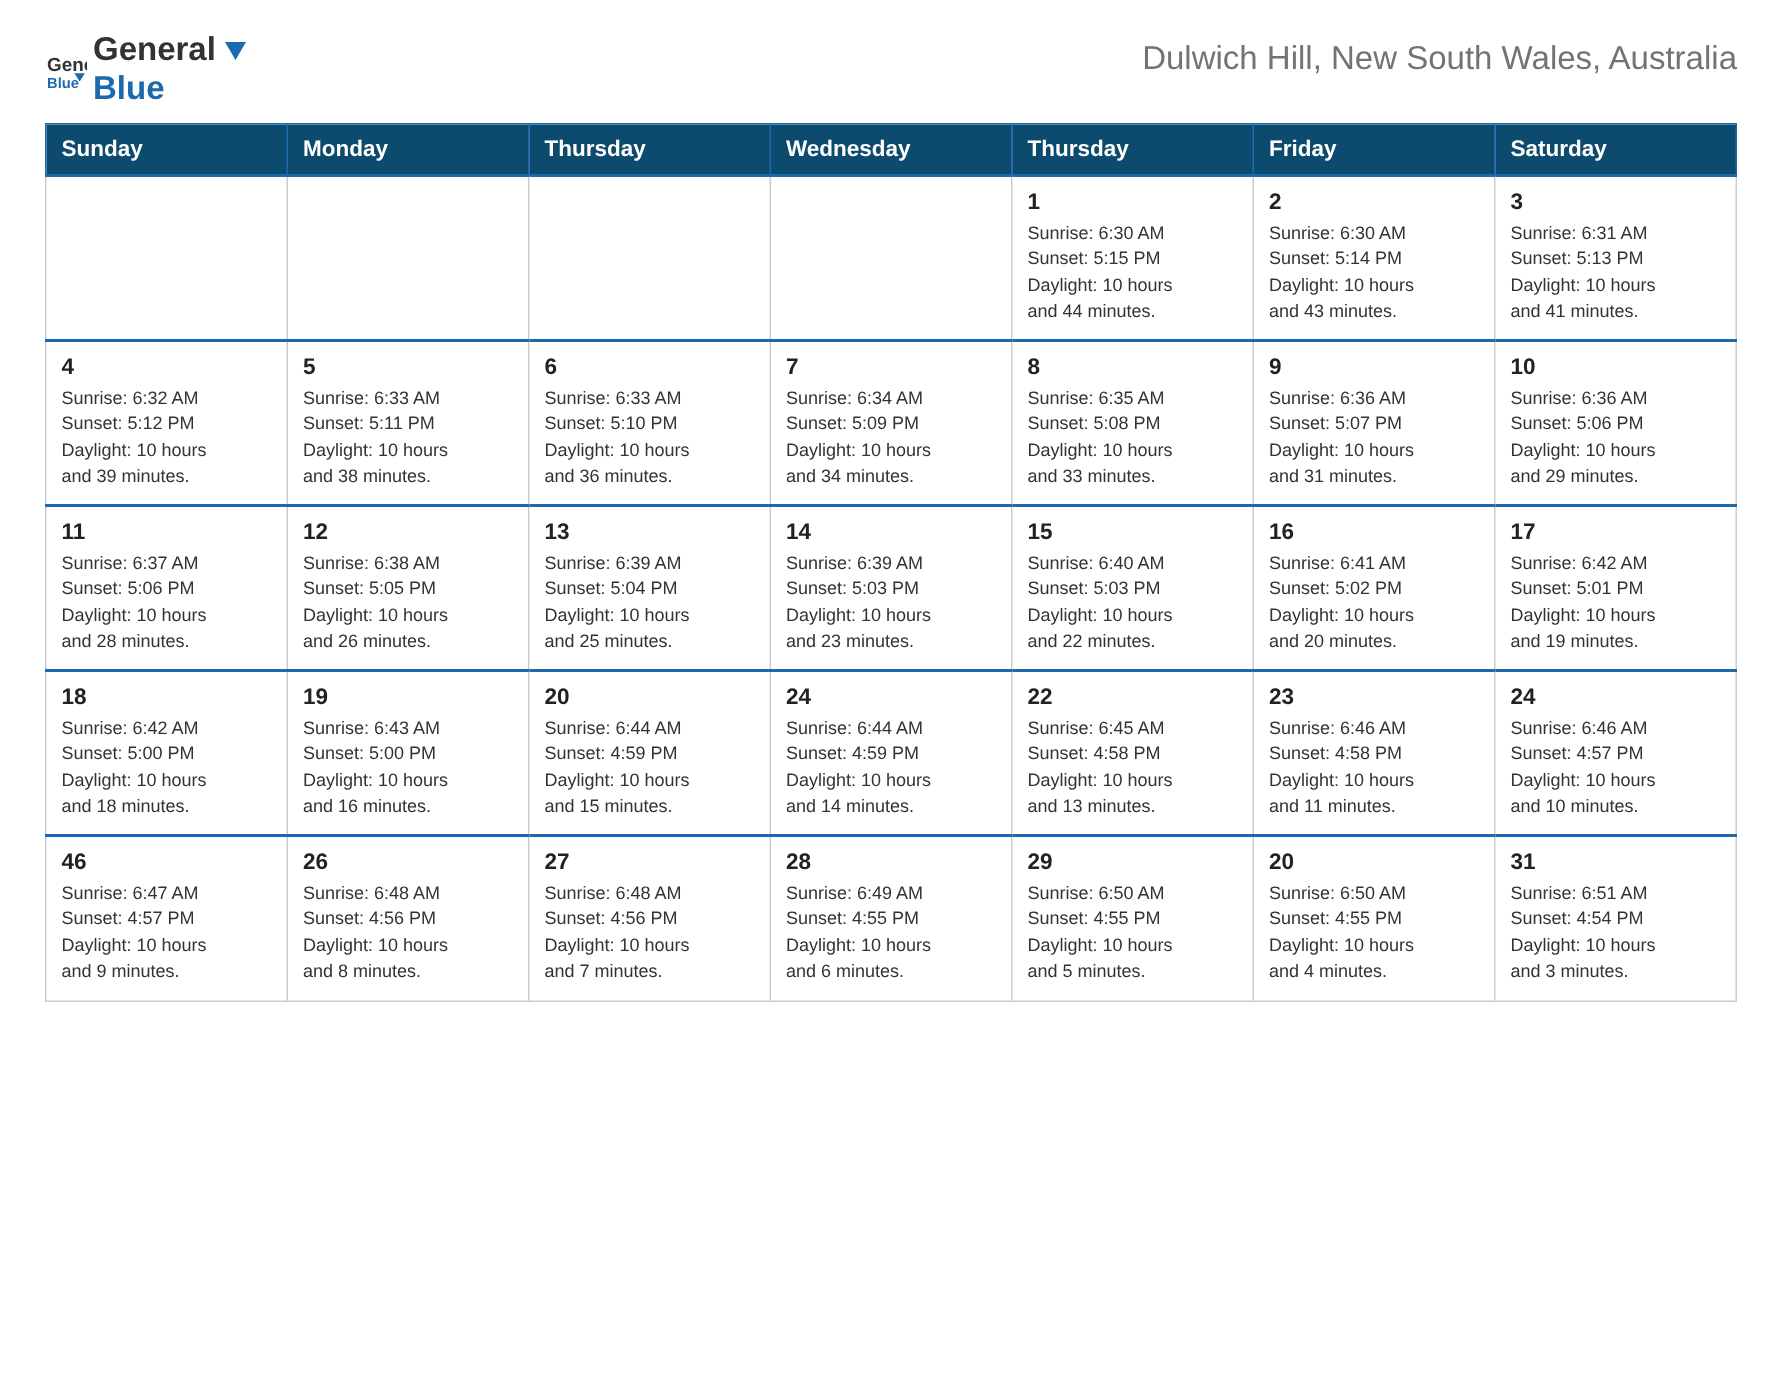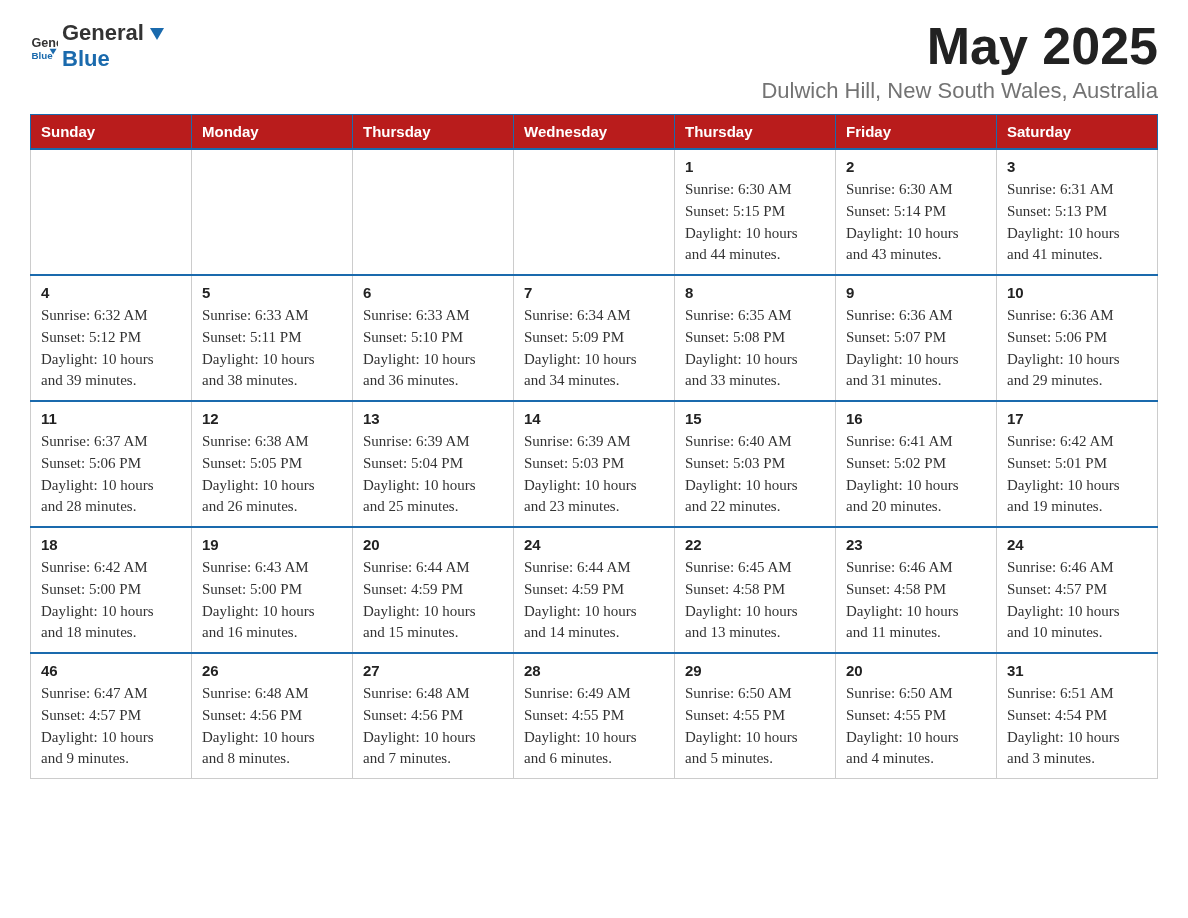--- a/index.html
+++ b/index.html
@@ -48,21 +48,21 @@
       font-size: 22px;
       color: #737373;
       margin-top: 6px;
     }
     .calendar {
       width: 100%;
       border-collapse: collapse;
       margin-top: 10px;
     }
     .calendar th {
-      background-color: #b91c1c;
+      background-color: #0c4a6e;
       color: #fff;
       font-size: 15px;
       font-weight: bold;
       padding: 8px 10px;
       text-align: left;
       border: 1px solid #1a6aad;
     }
     .calendar td {
       vertical-align: top;
       padding: 8px 10px;
@@ -73,24 +73,23 @@
       color: #222;
     }
     .calendar td .day-num {
       font-size: 15px;
       font-weight: bold;
       color: #222;
       display: block;
       margin-bottom: 4px;
     }
     .calendar td .day-info {
-      font-size: 15px;
+      font-size: 12px;
       color: #333;
       line-height: 1.45;
-      font-family: Liberation Serif, serif;
     }
     .calendar tbody tr td {
       border-top: 2px solid #1a6aad;
     }
     .calendar tbody tr td + td {
       border-top: 2px solid #1a6aad;
     }
     .calendar tbody tr:first-child td {
       border-top: none;
     }
@@ -115,21 +114,20 @@
       <div style="display:flex; align-items:center; gap:2px;">
         <span class="logo-text-general">General</span>
         <svg width="22" height="22" viewBox="0 0 22 22">
           <polygon points="4,6 18,6 11,18" fill="#1a6aad"></polygon>
         </svg>
       </div>
       <span class="logo-text-blue">Blue</span>
     </div>
   </div>
   <div class="title-section">
-    <div class="month-title">May 2025</div>
     <div class="location-subtitle">Dulwich Hill, New South Wales, Australia</div>
   </div>
 </div>
 
 <table class="calendar">
   <thead>
     <tr>
     <th>Sunday</th>
         <th>Monday</th>
         <th>Thursday</th>

